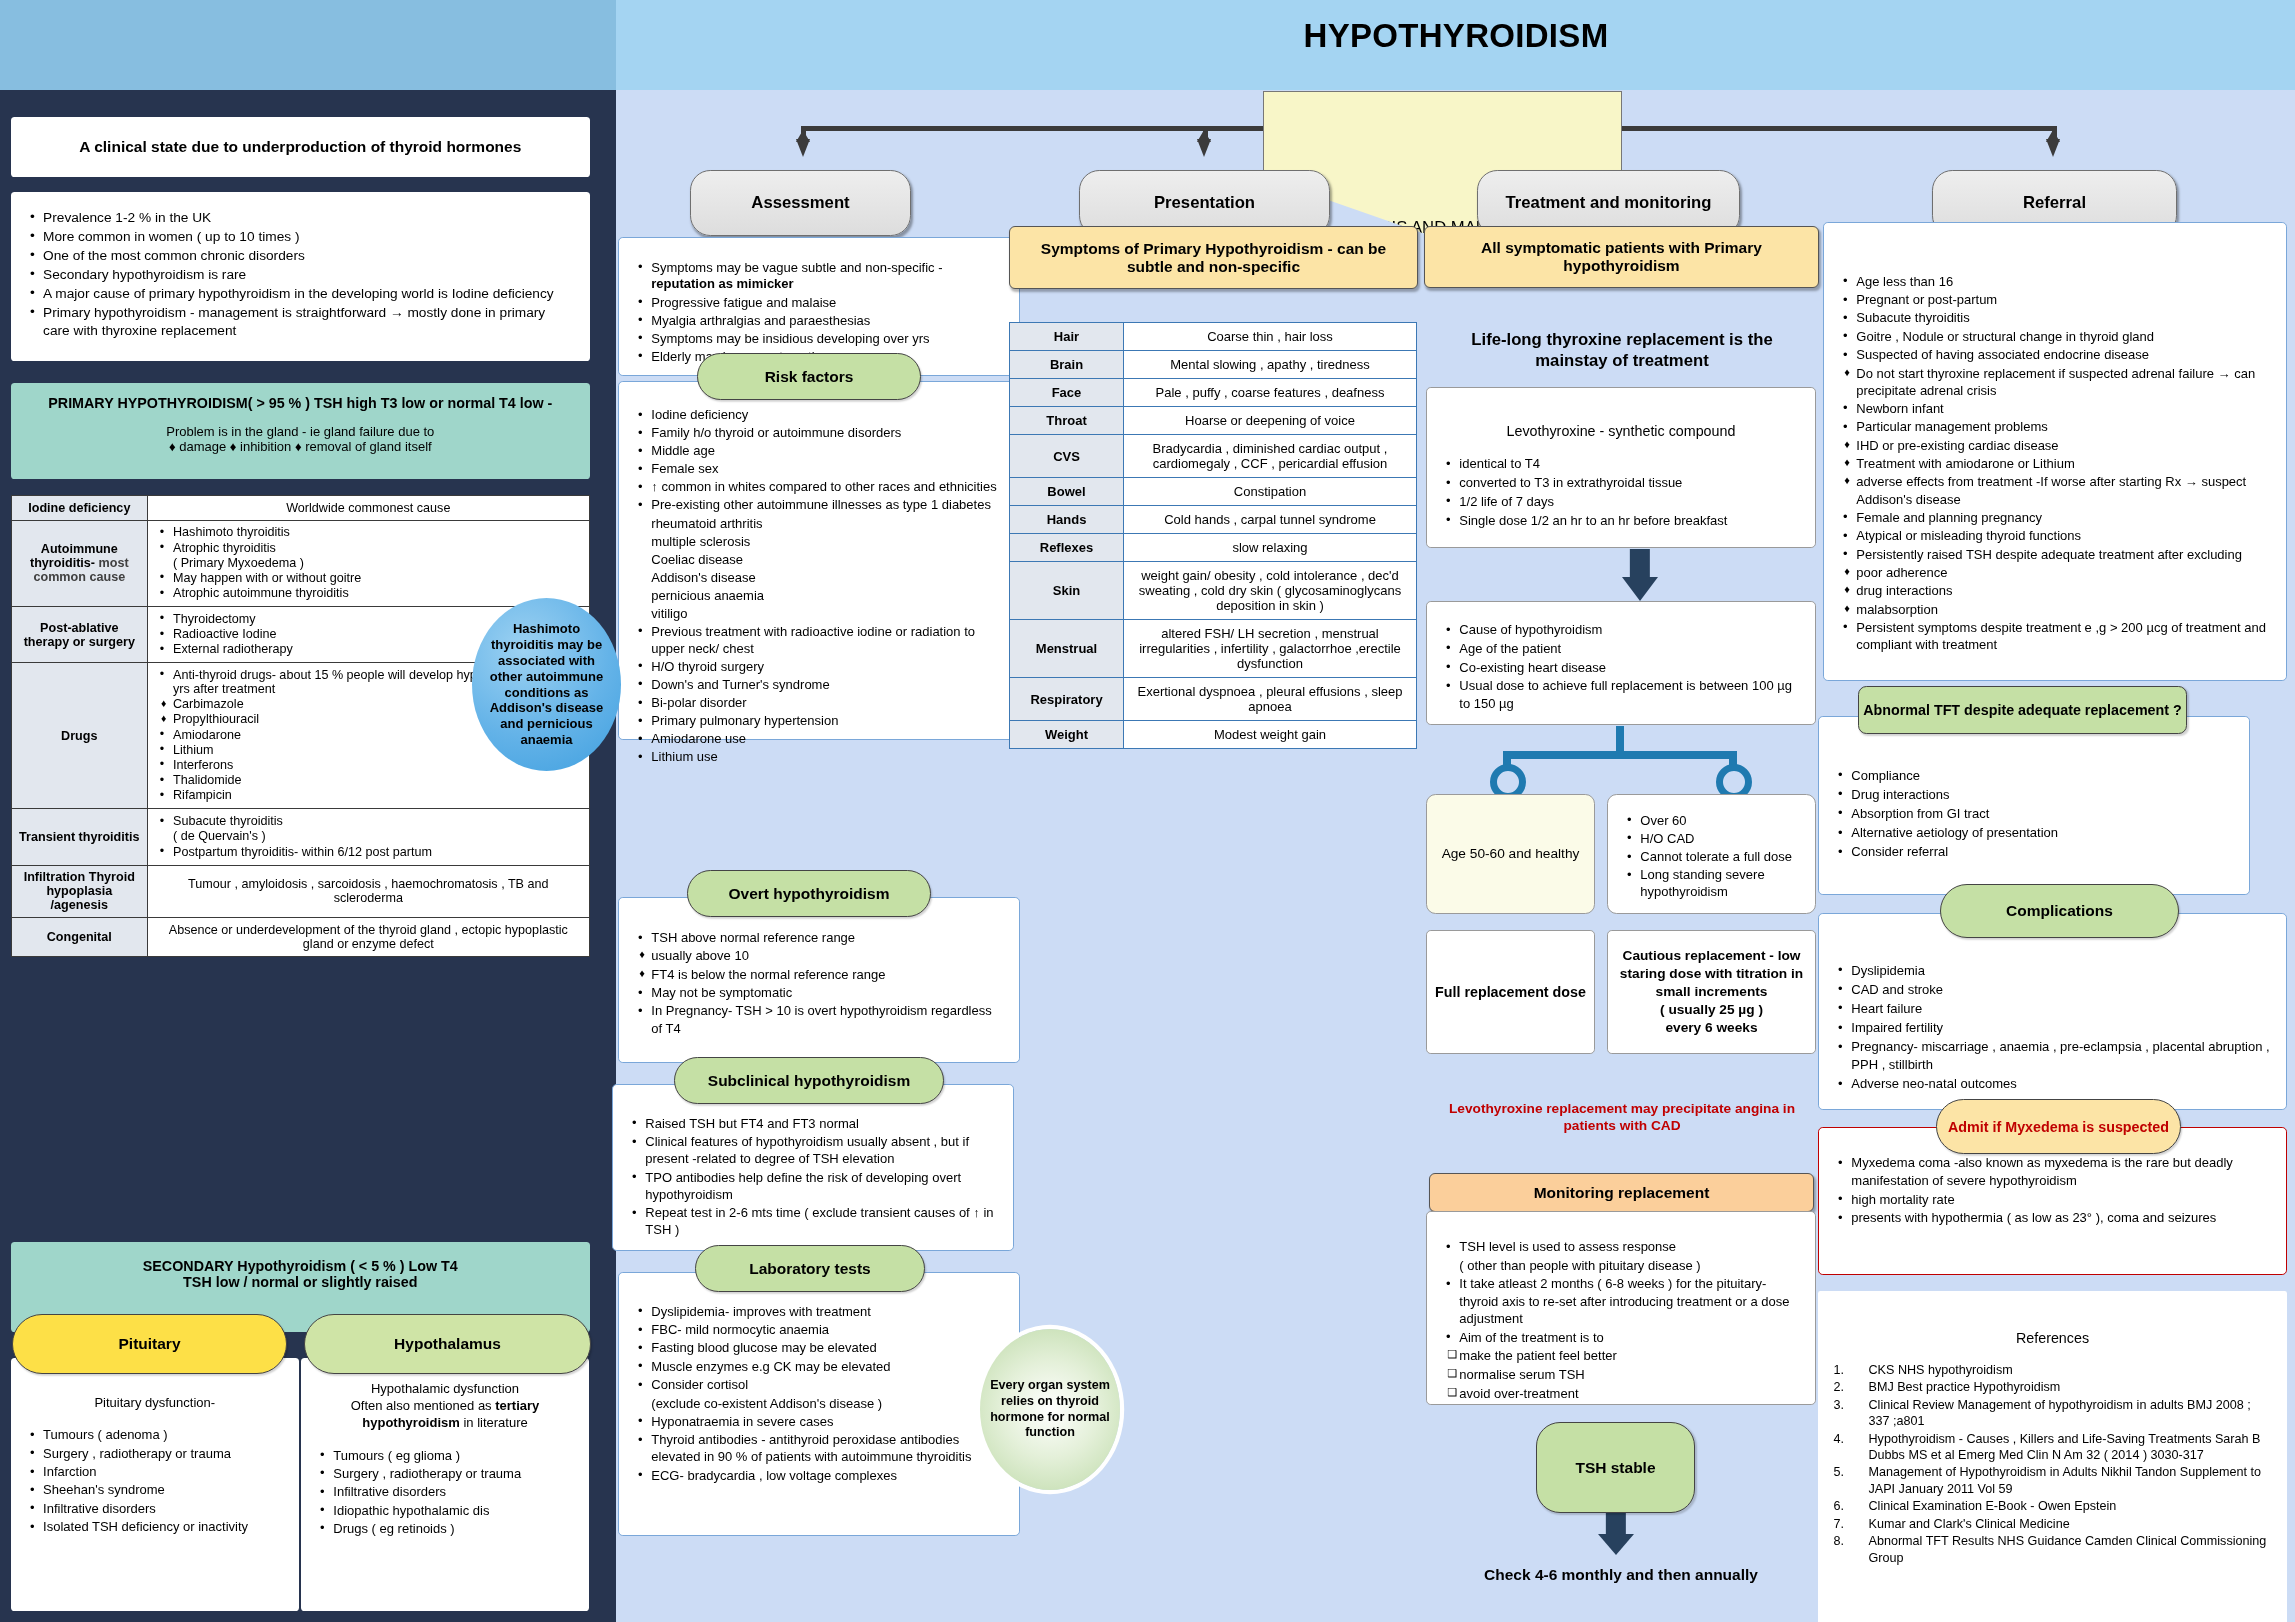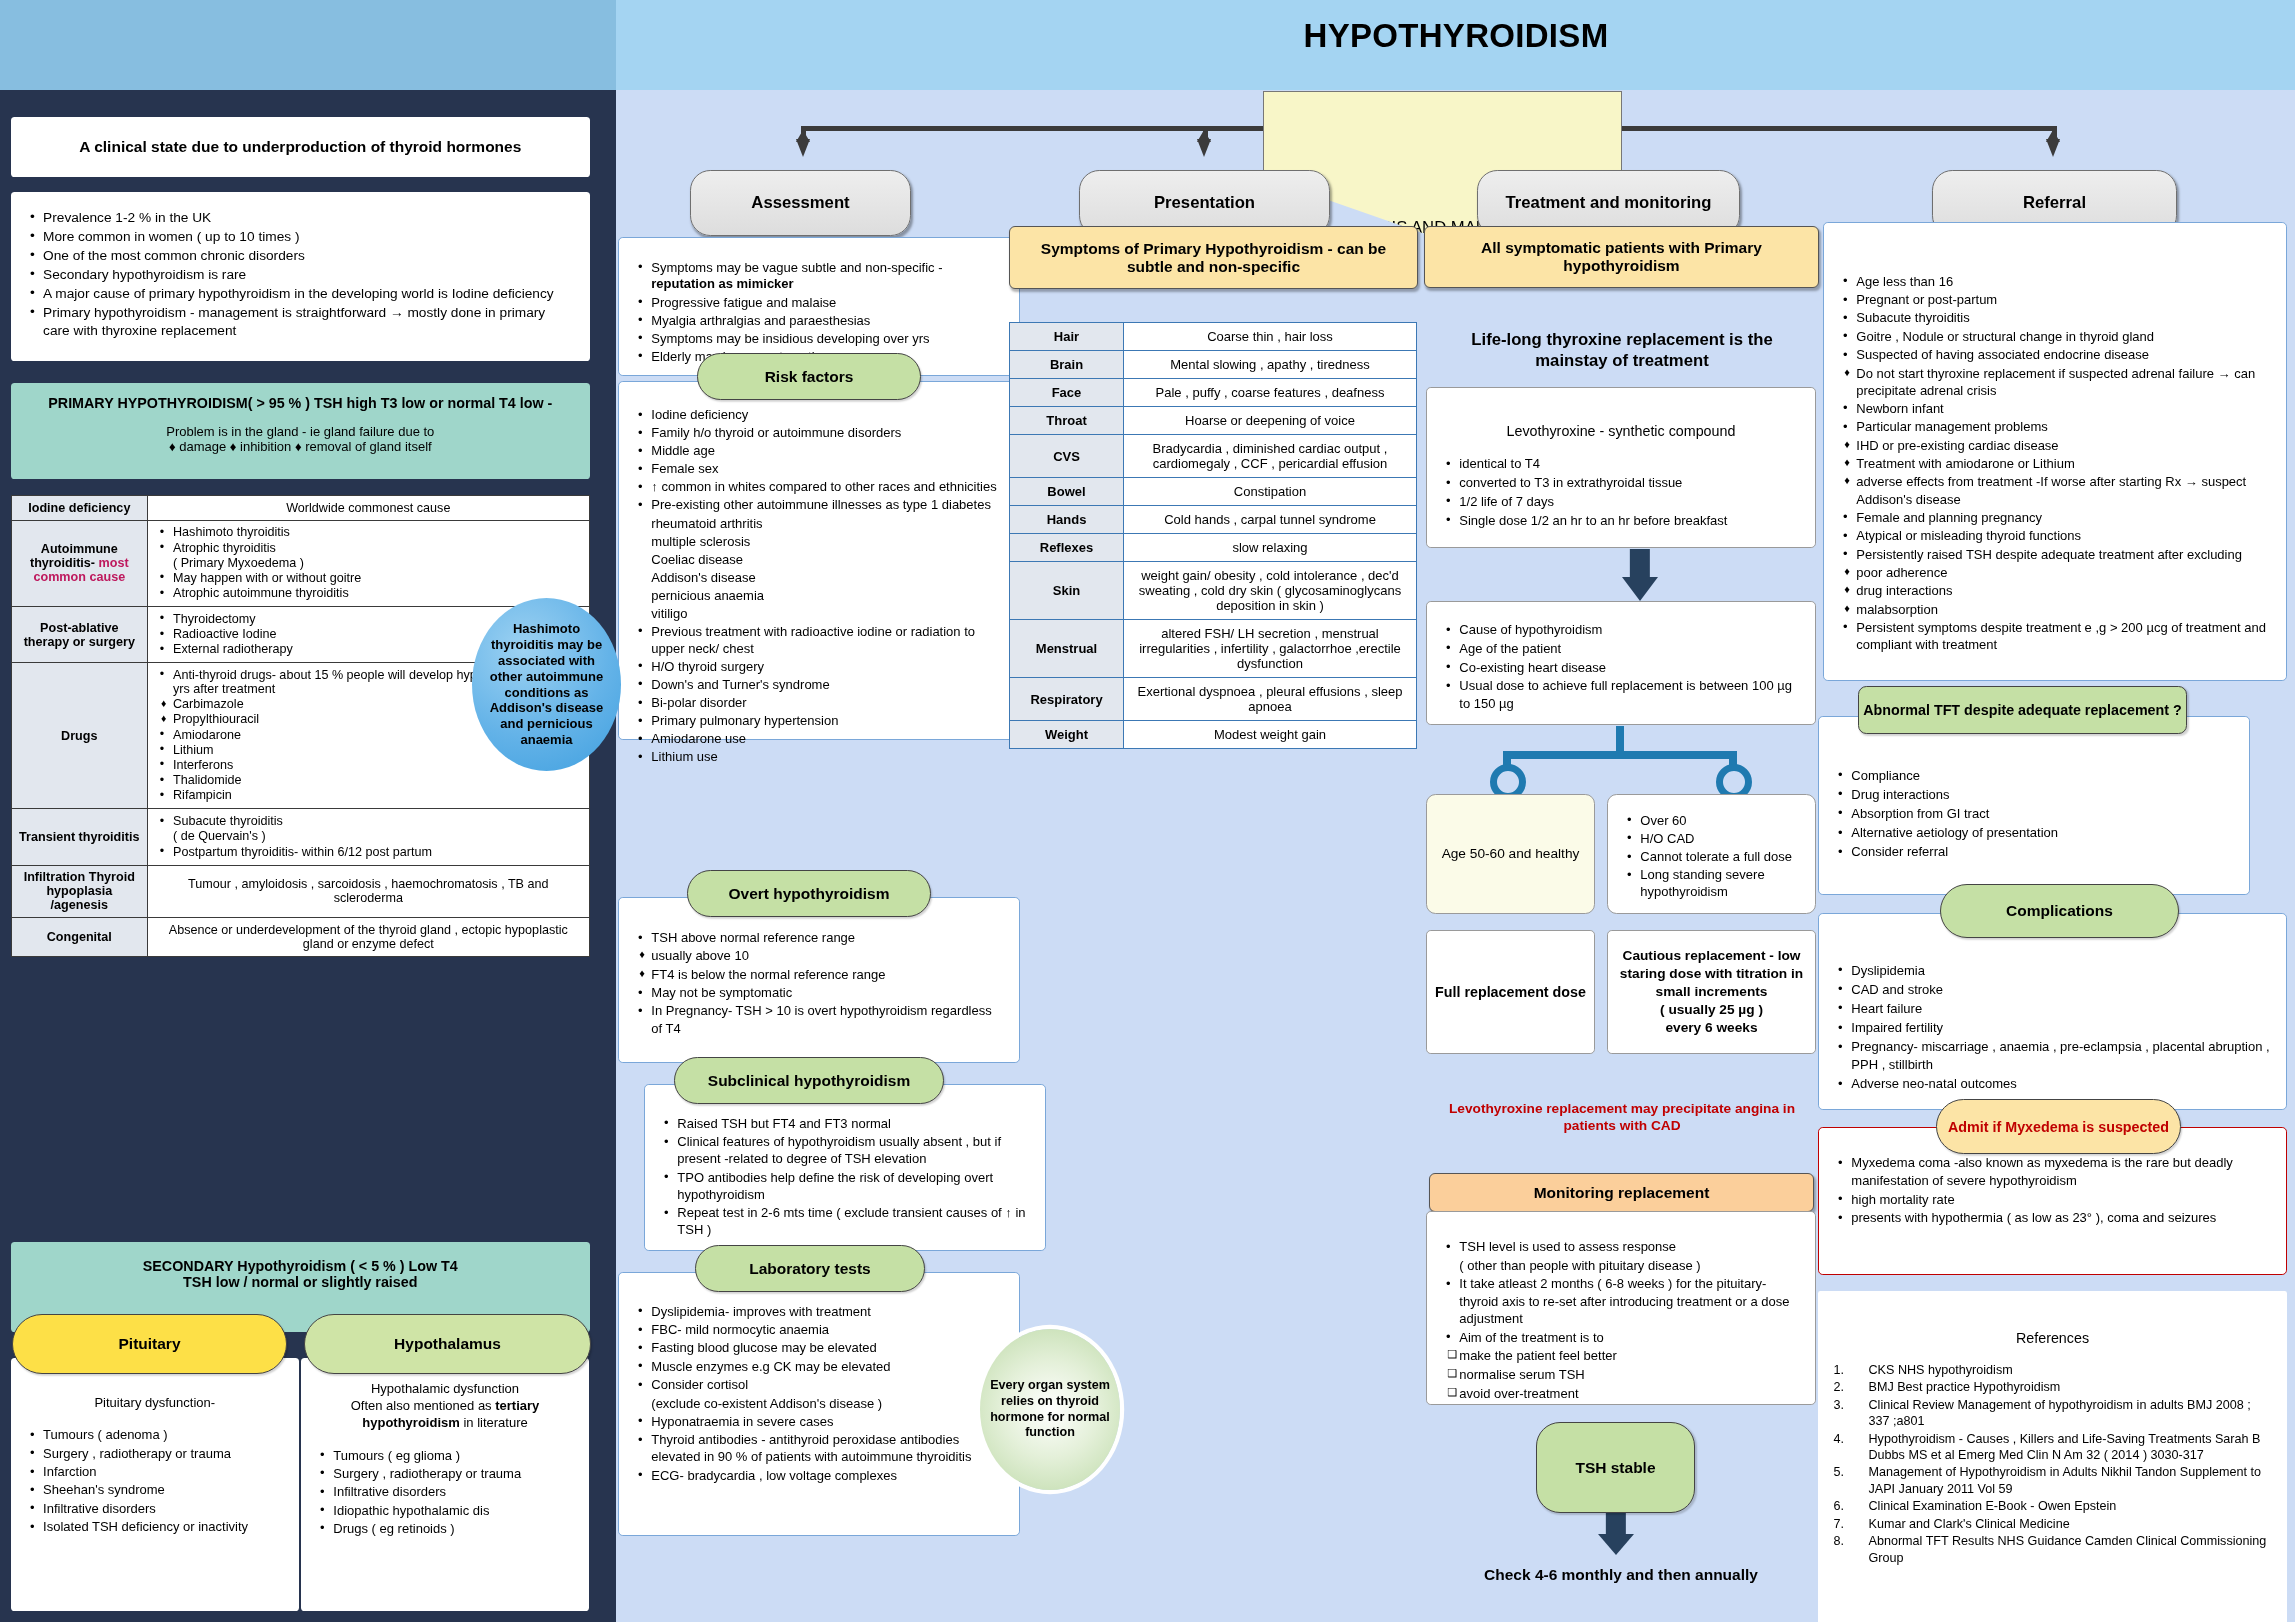--- a/index.html
+++ b/index.html
@@ -117,21 +117,21 @@
     line-height:1.25; box-shadow:0 0 0 4.2px #fff;
   }
 
   
   table.ptab { position:absolute; border-collapse:collapse; table-layout:fixed; background:#fff; }
   table.ptab td { border:0.6px solid #3c78b4; vertical-align:middle; font-size:13px; padding:6px 4.8px; }
   table.ptab td.k { background:#e2e7ee; font-weight:bold; text-align:center; width:114px; }
   table.ptab td.v { text-align:center; }
 
   .redtext { color:#c00000; font-weight:bold; text-align:center; font-size:13.7px; line-height:1.25; }
-  .redb { color:#be185d; font-weight:bold; }
+  .redb { color:#404040; font-weight:bold; }
   .ctr { text-align:center; }
 
   .refs { font-size:12.6px; line-height:1.3; }
   .refs .row { display:flex; margin-bottom:1.2px; }
   .refs .num { width:35px; flex:0 0 35px; }
   .refs .txt { flex:1; }
 </style>
 </head>
 <body>
 
@@ -347,21 +347,21 @@
       <li class="dia">FT4 is below the normal reference range</li>
       <li>May not be symptomatic</li>
       <li>In Pregnancy- TSH &gt; 10 is overt hypothyroidism regardless of T4</li>
     </ul>
 </div>
 
 <div class="pill" style="left:674px;top:1057px;width:270px;height:47px;">
   <span>Subclinical hypothyroidism</span>
 </div>
 
-<div class="wbox bluebdr pad" style="left:644px;top:1084px;width:402px;height:167px;font-size:13px;line-height:1.32;">
+<div class="wbox bluebdr pad" style="left:612px;top:1084px;width:402px;height:167px;font-size:13px;line-height:1.32;">
   <ul class="bl" style="margin-top:19px;">
       <li>Raised TSH but FT4 and FT3 normal</li>
       <li>Clinical features of hypothyroidism usually absent , but if present -related to degree of TSH elevation</li>
       <li>TPO antibodies help define the risk of developing overt hypothyroidism</li>
       <li>Repeat test in 2-6 mts time ( exclude transient causes of ↑ in TSH )</li>
     </ul>
 </div>
 
 <div class="pill" style="left:695px;top:1245px;width:230px;height:47px;">
   <span>Laboratory tests</span>

